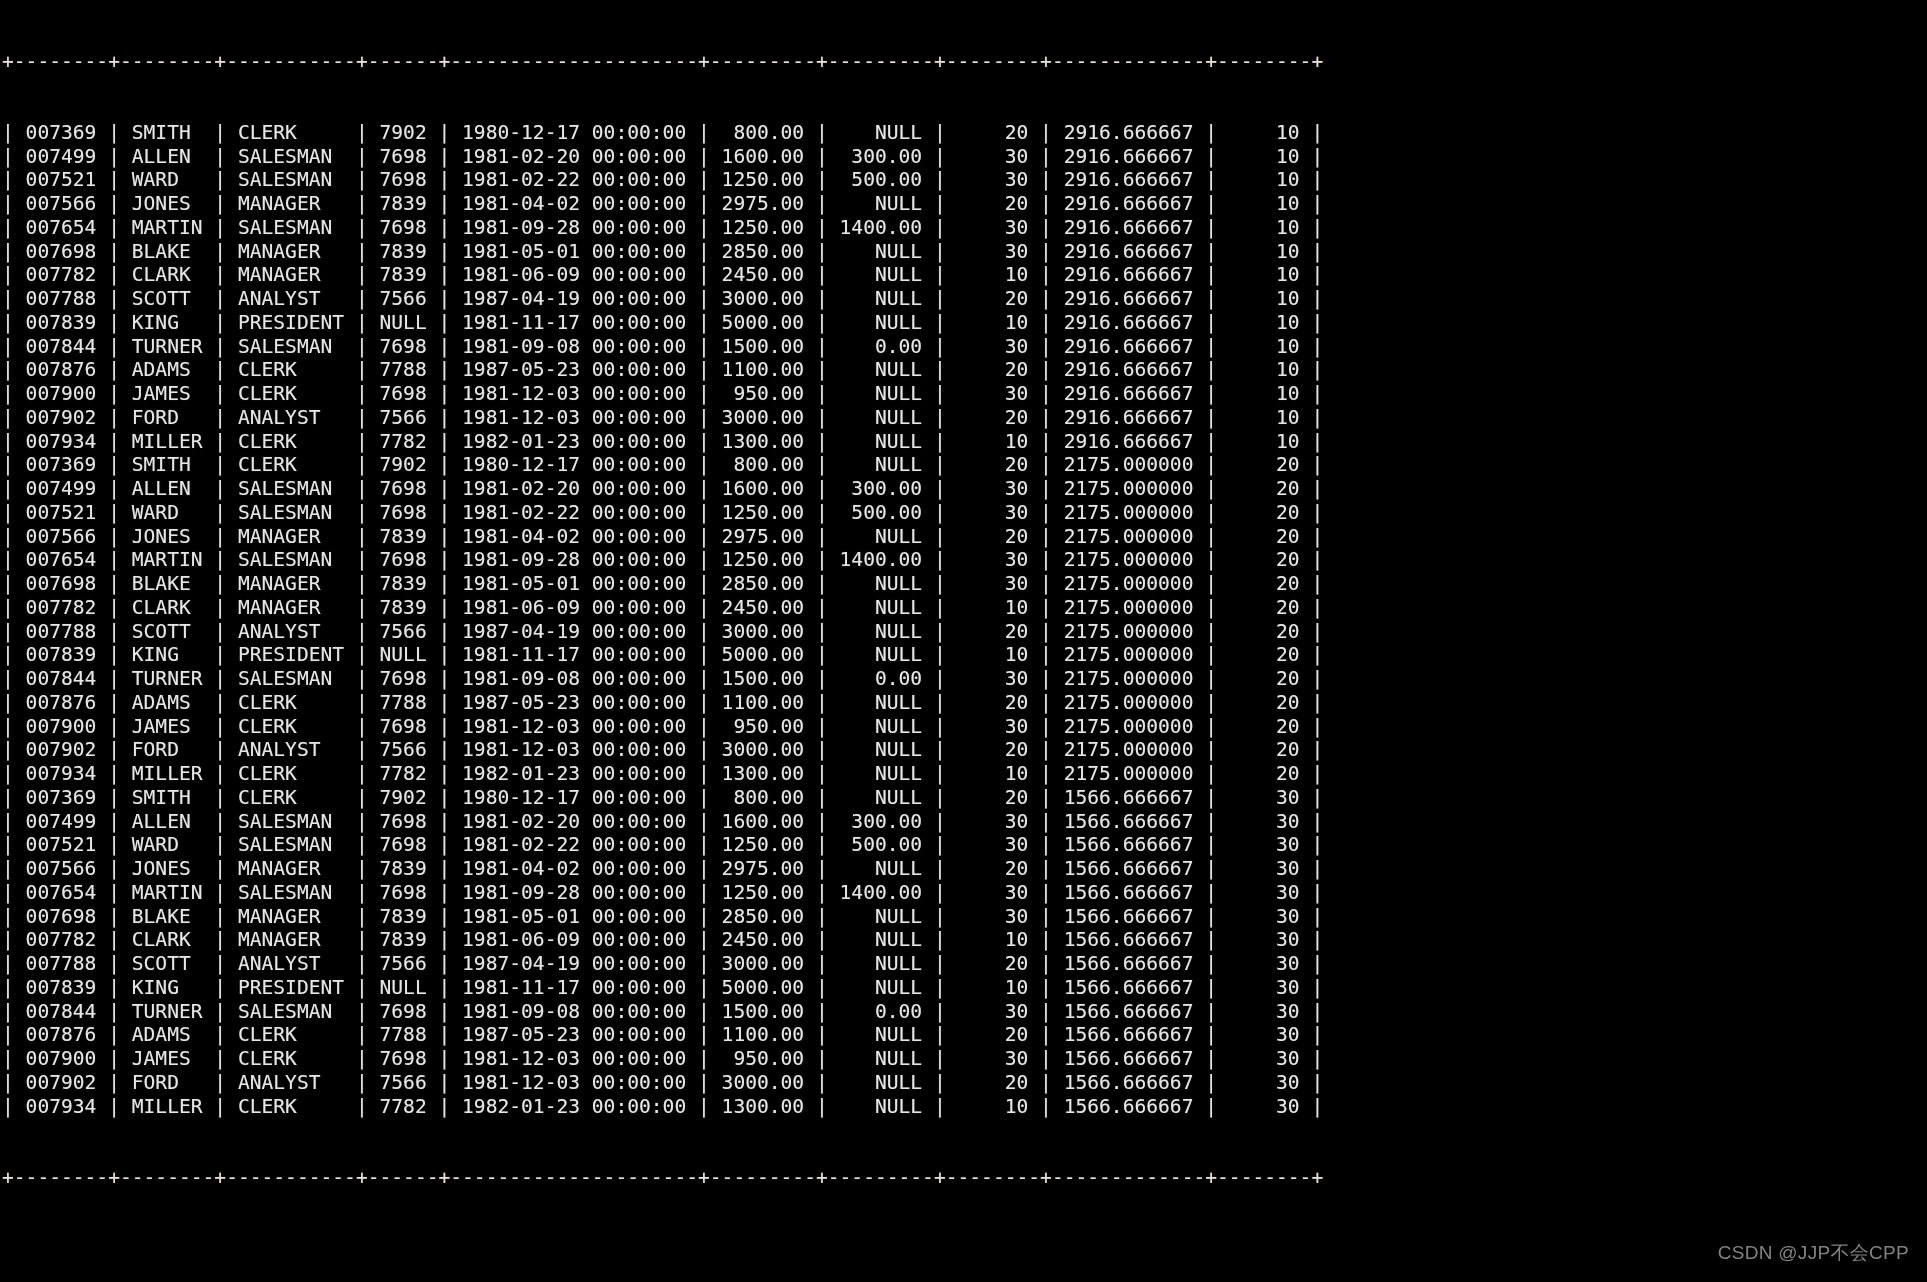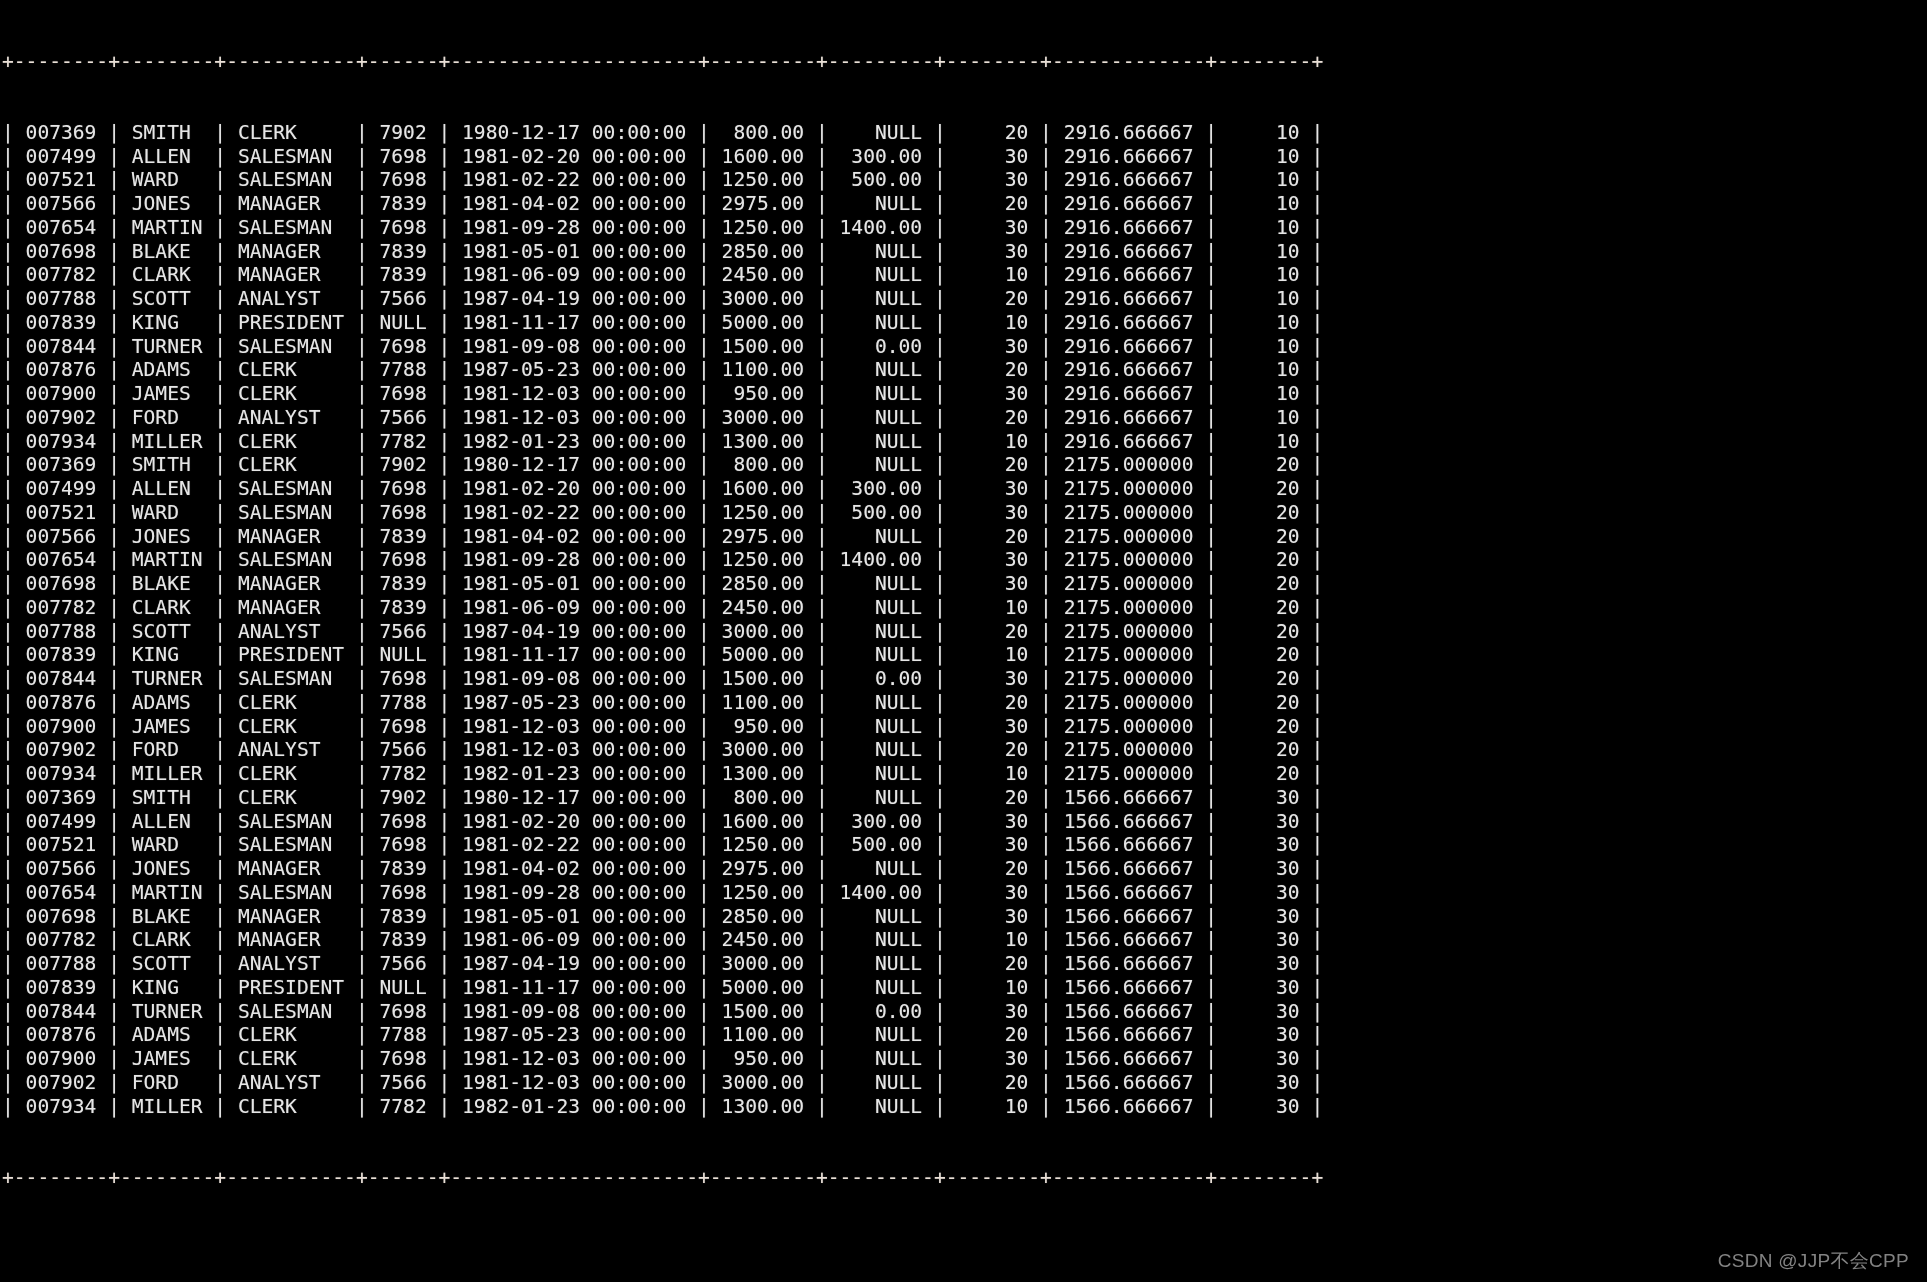--- a/index.html
+++ b/index.html
@@ -33,21 +33,21 @@
     line-height: 23.75px;
     letter-spacing: 0px;
     color: #e6e6e6;
     text-shadow: 0 0 1px rgba(255,255,255,0.35);
   }
   .trow { white-space: pre; display: block; height: 23.75px; }
   .sep  { color: #e9dfd6; }
   #watermark {
     position: absolute;
     right: 18px;
-    bottom: 8px;
+    bottom: 16px;
     color: #8a8a8a;
     font-family: "Liberation Sans", "DejaVu Sans", sans-serif;
     font-size: 19px;
     letter-spacing: 0.3px;
     opacity: 0.95;
     white-space: pre;
   }
 </style>
 </head>
 <body>

